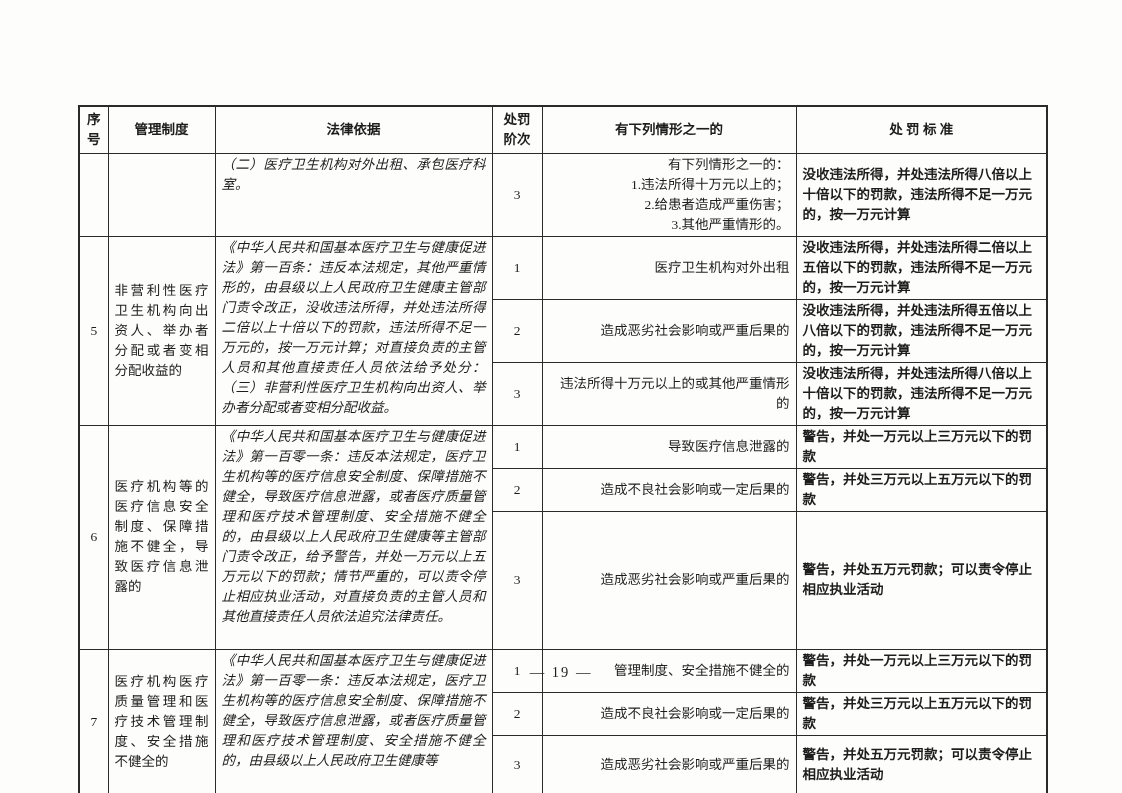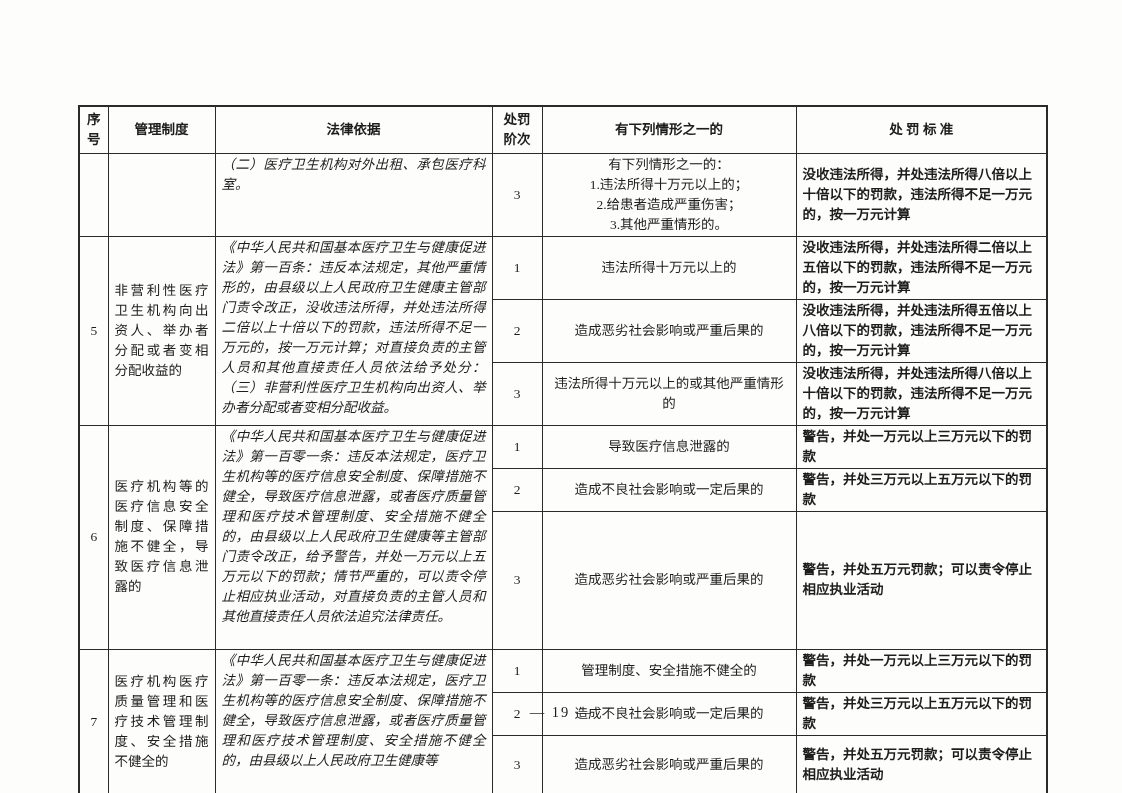--- a/index.html
+++ b/index.html
@@ -39,37 +39,37 @@
     text-align: center;
     vertical-align: middle;
     white-space: pre-line;
     line-height: 19px;
     padding: 2px;
   }
   .c-seq   { text-align: center; vertical-align: middle; padding: 1px 2px; }
   .c-beh   { text-align: justify; vertical-align: middle; padding: 2px 7px; }
   .c-legal { text-align: justify; vertical-align: top; padding: 2px 7px; font-style: italic; }
   .c-tier  { text-align: center; vertical-align: middle; padding: 1px 2px; }
-  .c-sit   { text-align: center; vertical-align: middle; padding: 2px 9px; white-space: pre-line; line-height: 21px; }
+  .c-sit   { text-align: right; vertical-align: middle; padding: 2px 9px; white-space: pre-line; line-height: 21px; }
   .c-std   { text-align: left; vertical-align: middle; padding: 2px 9px; line-height: 22px; font-weight: bold; }
   tr.h-head { height: 47px; }
   tr.h-a1 { height: 80px; }
   tr.h-51 { height: 57px; }
   tr.h-52 { height: 58px; }
   tr.h-53 { height: 62px; }
   tr.h-61 { height: 22px; }
   tr.h-62 { height: 22px; }
   tr.h-63 { height: 138px; }
   tr.h-71 { height: 22px; }
   tr.h-72 { height: 22px; }
   tr.h-73 { height: 60px; }
   .page-number {
     position: absolute;
     left: 0;
-    top: 704px;
+    top: 664px;
     width: 100%;
     text-align: center;
     font-size: 14.5px;
     letter-spacing: 2px;
     color: #1d1d1d;
   }
 </style>
 </head>
 <body>
 
@@ -107,21 +107,21 @@
 2.给患者造成严重伤害；
 3.其他严重情形的。</td>
         <td class="c-std">没收违法所得，并处违法所得八倍以上十倍以下的罚款，违法所得不足一万元的，按一万元计算</td>
       </tr>
 
       <tr class="h-51">
         <td class="c-seq" rowspan="3">5</td>
         <td class="c-beh" rowspan="3">非营利性医疗卫生机构向出资人、举办者分配或者变相分配收益的</td>
         <td class="c-legal" rowspan="3">《中华人民共和国基本医疗卫生与健康促进法》第一百条：违反本法规定，其他严重情形的，由县级以上人民政府卫生健康主管部门责令改正，没收违法所得，并处违法所得二倍以上十倍以下的罚款，违法所得不足一万元的，按一万元计算；对直接负责的主管人员和其他直接责任人员依法给予处分：（三）非营利性医疗卫生机构向出资人、举办者分配或者变相分配收益。</td>
         <td class="c-tier">1</td>
-        <td class="c-sit">违法所得十万元以上的</td>
+        <td class="c-sit">医疗卫生机构对外出租</td>
         <td class="c-std">没收违法所得，并处违法所得二倍以上五倍以下的罚款，违法所得不足一万元的，按一万元计算</td>
       </tr>
       <tr class="h-52">
         <td class="c-tier">2</td>
         <td class="c-sit">造成恶劣社会影响或严重后果的</td>
         <td class="c-std">没收违法所得，并处违法所得五倍以上八倍以下的罚款，违法所得不足一万元的，按一万元计算</td>
       </tr>
       <tr class="h-53">
         <td class="c-tier">3</td>
         <td class="c-sit">违法所得十万元以上的或其他严重情形的</td>

